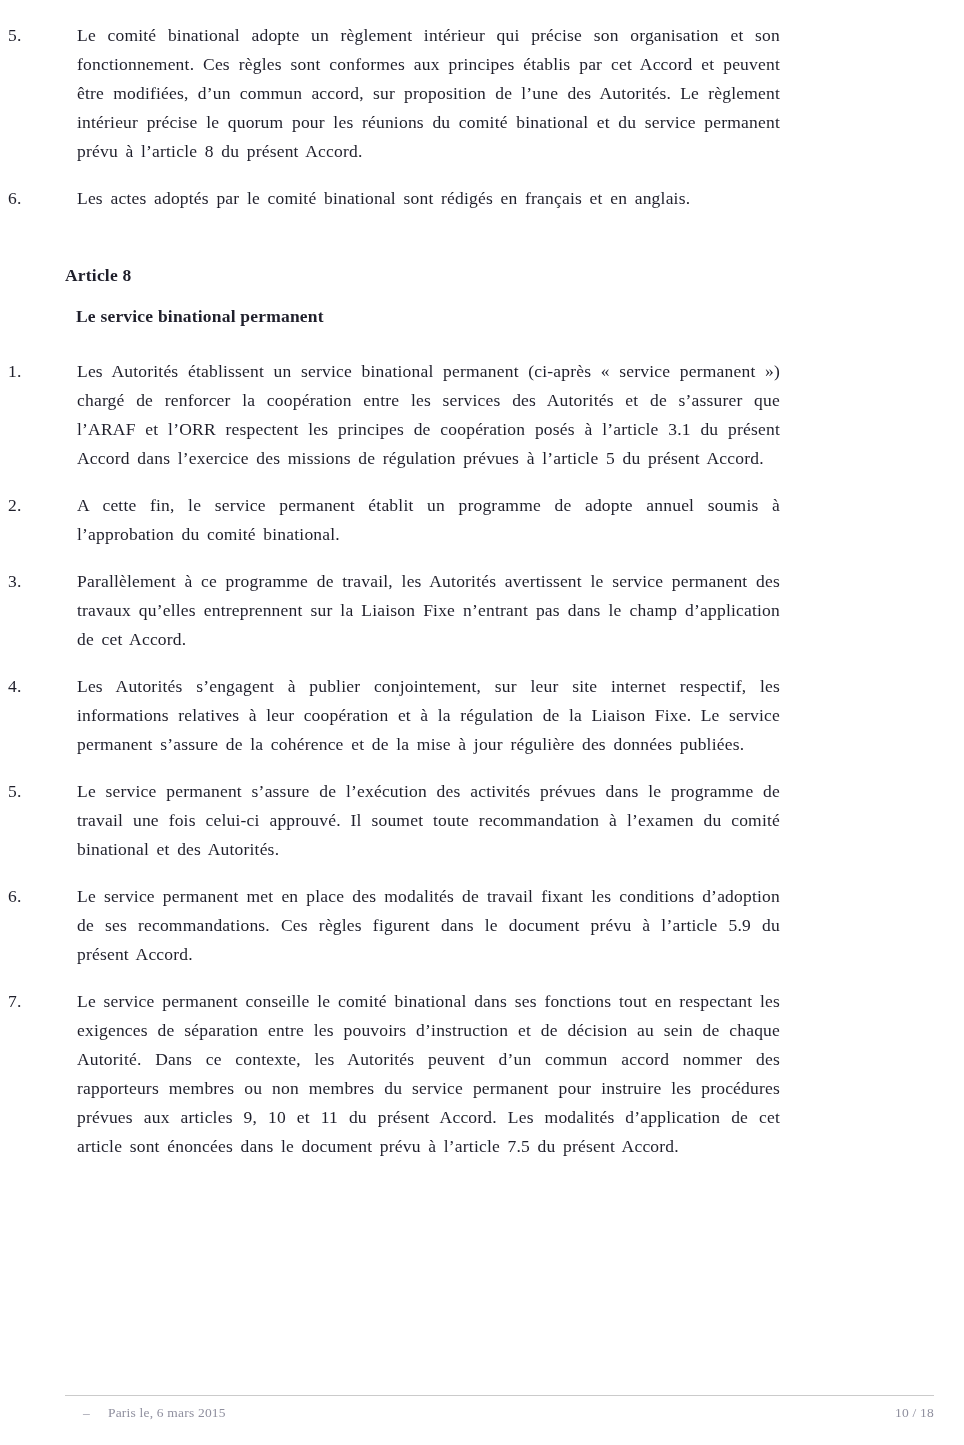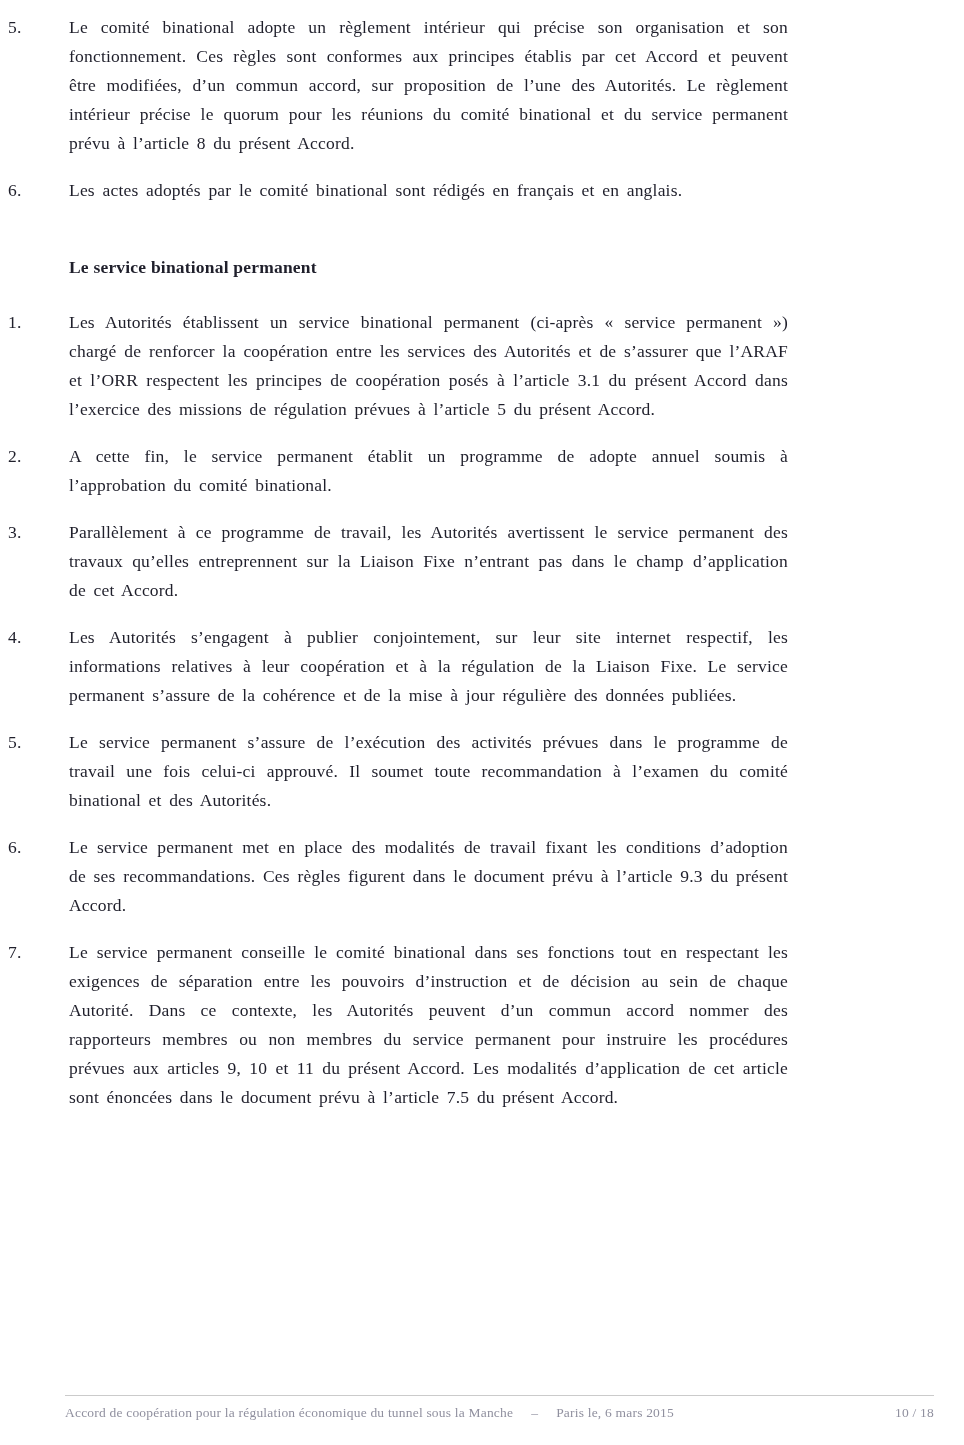--- a/index.html
+++ b/index.html
@@ -28,21 +28,21 @@
   }
   .item .num {
     position: absolute;
     left: -57px;
     top: 0;
     font-size: 17.5px;
     line-height: 29px;
     letter-spacing: 0.2px;
   }
   .item p {
-    margin: 4px;
+    margin: 12px;
     font-size: 17.5px;
     line-height: 29px;
     letter-spacing: 0.2px;
     word-spacing: 3px;
     text-align: justify;
   }
   .headings {
     margin: 48px 172px 26px 65px;
   }
   .h-article {
@@ -50,21 +50,21 @@
     font-size: 17.5px;
     line-height: 29px;
     letter-spacing: 0.2px;
     margin: 0 0 12px 0;
   }
   .h-sub {
     font-weight: bold;
     font-size: 17.5px;
     line-height: 29px;
     letter-spacing: 0.2px;
-    margin: 4px;
+    margin: 11px;
   }
   .footer {
     position: absolute;
     left: 65px;
     right: 30px;
     bottom: 24px;
     border-top: 1px solid #cbcbcb;
     padding-top: 9px;
     display: flex;
     justify-content: space-between;
@@ -91,20 +91,21 @@
       <span class="num">5.</span>
       <p>Le comité binational adopte un règlement intérieur qui précise son organisation et son fonctionnement. Ces règles sont conformes aux principes établis par cet Accord et peuvent être modifiées, d’un commun accord, sur proposition de l’une des Autorités. Le règlement intérieur précise le quorum pour les réunions du comité binational et du service permanent prévu à l’article 8 du présent Accord.</p>
     </div>
 
     <div class="item">
       <span class="num">6.</span>
       <p>Les actes adoptés par le comité binational sont rédigés en français et en anglais.</p>
     </div>
 
     <div class="headings">
+      <p class="h-article">Article 8</p>
       <p class="h-sub">Le service binational permanent</p>
     </div>
 
     <div class="item">
       <span class="num">1.</span>
       <p>Les Autorités établissent un service binational permanent (ci-après « service permanent ») chargé de renforcer la coopération entre les services des Autorités et de s’assurer que l’ARAF et l’ORR respectent les principes de coopération posés à l’article 3.1 du présent Accord dans l’exercice des missions de régulation prévues à l’article 5 du présent Accord.</p>
     </div>
 
     <div class="item">
       <span class="num">2.</span>
@@ -121,31 +122,30 @@
       <p>Les Autorités s’engagent à publier conjointement, sur leur site internet respectif, les informations relatives à leur coopération et à la régulation de la Liaison Fixe. Le service permanent s’assure de la cohérence et de la mise à jour régulière des données publiées.</p>
     </div>
 
     <div class="item">
       <span class="num">5.</span>
       <p>Le service permanent s’assure de l’exécution des activités prévues dans le programme de travail une fois celui-ci approuvé. Il soumet toute recommandation à l’examen du comité binational et des Autorités.</p>
     </div>
 
     <div class="item">
       <span class="num">6.</span>
-      <p>Le service permanent met en place des modalités de travail fixant les conditions d’adoption de ses recommandations. Ces règles figurent dans le document prévu à l’article 9.3 du présent Accord.</p>
+      <p>Le service permanent met en place des modalités de travail fixant les conditions d’adoption de ses recommandations. Ces règles figurent dans le document prévu à l’article 5.9 du présent Accord.</p>
     </div>
 
     <div class="item">
       <span class="num">7.</span>
       <p>Le service permanent conseille le comité binational dans ses fonctions tout en respectant les exigences de séparation entre les pouvoirs d’instruction et de décision au sein de chaque Autorité. Dans ce contexte, les Autorités peuvent d’un commun accord nommer des rapporteurs membres ou non membres du service permanent pour instruire les procédures prévues aux articles 9, 10 et 11 du présent Accord. Les modalités d’application de cet article sont énoncées dans le document prévu à l’article 7.5 du présent Accord.</p>
     </div>
 
   </div>
 
   <div class="footer">
     <div class="footer-left">
-      <span>Accord de coopération pour la régulation économique du tunnel sous la Manche</span>
       <span class="footer-sep">–</span>
       <span>Paris le, 6 mars 2015</span>
     </div>
     <span>10 / 18</span>
   </div>
 </div>
 
 </body></html>

